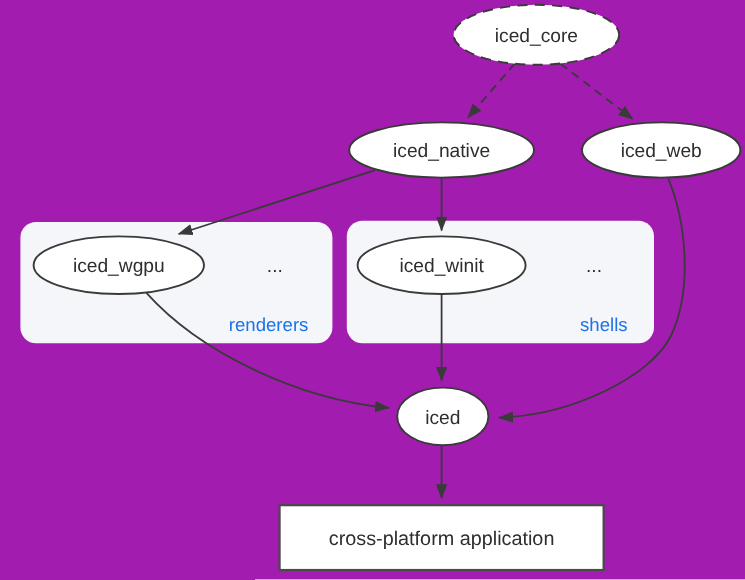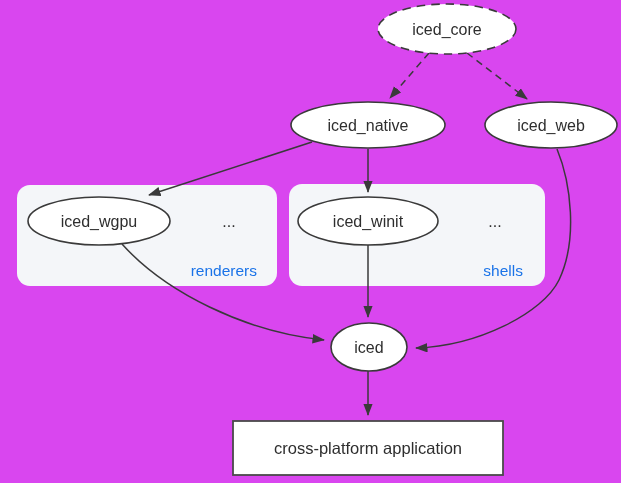--- a/index.html
+++ b/index.html
@@ -5,21 +5,21 @@
   html, body {
     margin: 0;
     padding: 0;
     background: #ffffff;
     font-family: "Liberation Sans", sans-serif;
   }
   .canvas {
     position: relative;
     width: 621px;
     height: 483px;
-    background: #d946ef;
+    background: #a21caf;
     overflow: hidden;
   }
   svg { display: block; }
   .group-box {
     fill: #f4f6f9;
     stroke: none;
   }
   .edge {
     fill: none;
     stroke: #3a3a3a;

